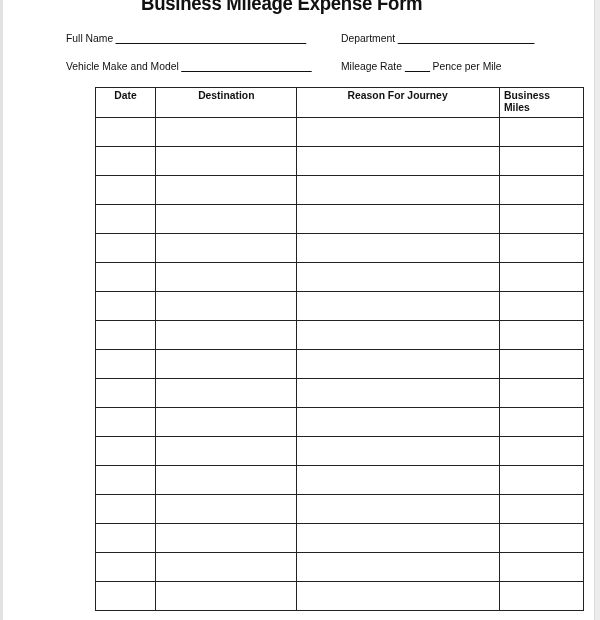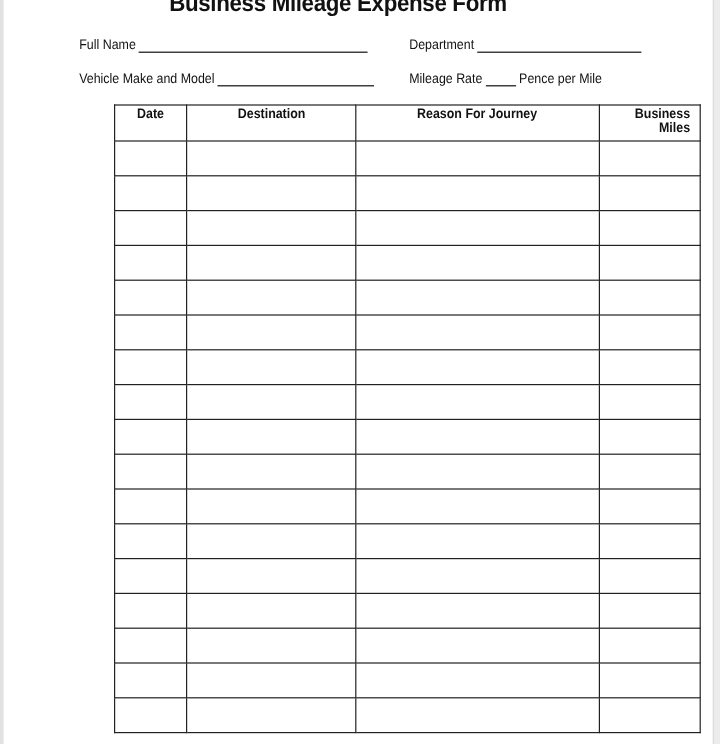--- a/index.html
+++ b/index.html
@@ -26,21 +26,21 @@
       table-layout: fixed; width: 488px; margin-left: 34px;
     }
     table.log th, table.log td { border: 1.5px solid #222; padding: 0; }
     table.log th {
       height: 28px; font-size: 11.5px; font-weight: bold; vertical-align: top;
       padding-top: 1px; text-align: center;
     }
     table.log th span { display: inline-block; transform: scaleX(0.9); }
     table.log td { height: 28px; }
     table.log th:nth-child(4), table.log td:nth-child(4) { border-left-color: #888; }
-    table.log th:nth-child(4) { text-align: right; padding-right: 4px; }
+    table.log th:nth-child(4) { text-align: left; padding-right: 4px; }
   </style>
 </head>
 <body>
 
 <div class="page-edge-left"></div>
 <div class="page-edge-right"></div>
 
 <div class="title">Business Mileage Expense  Form</div>
 
 <div class="field f-name">

